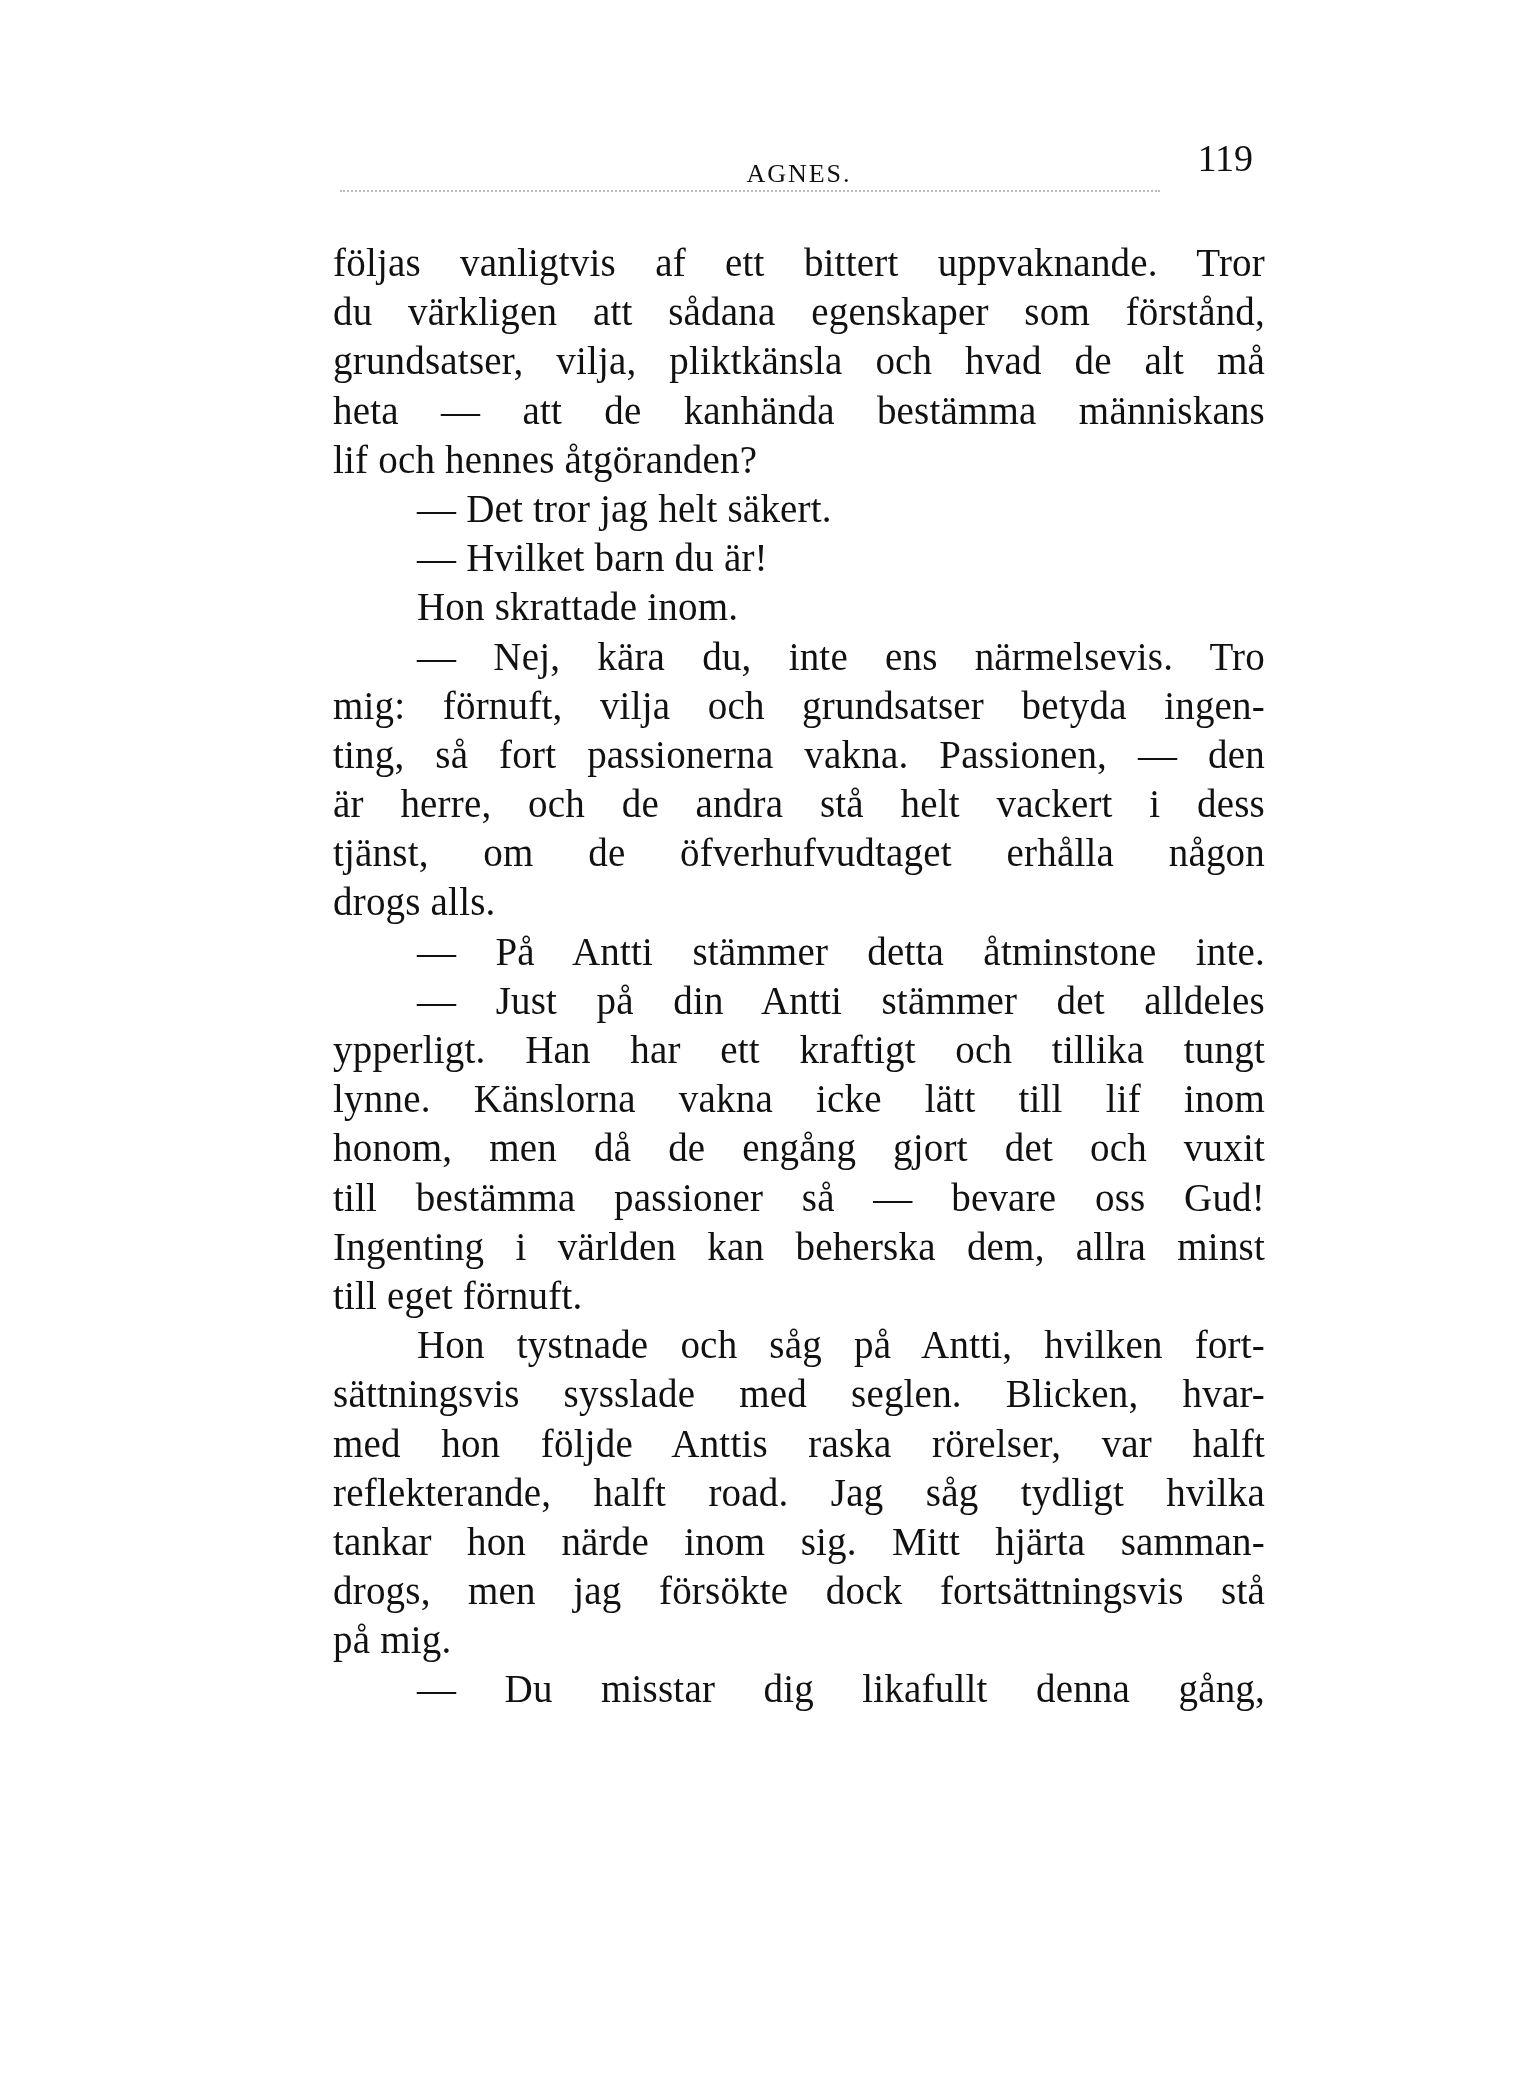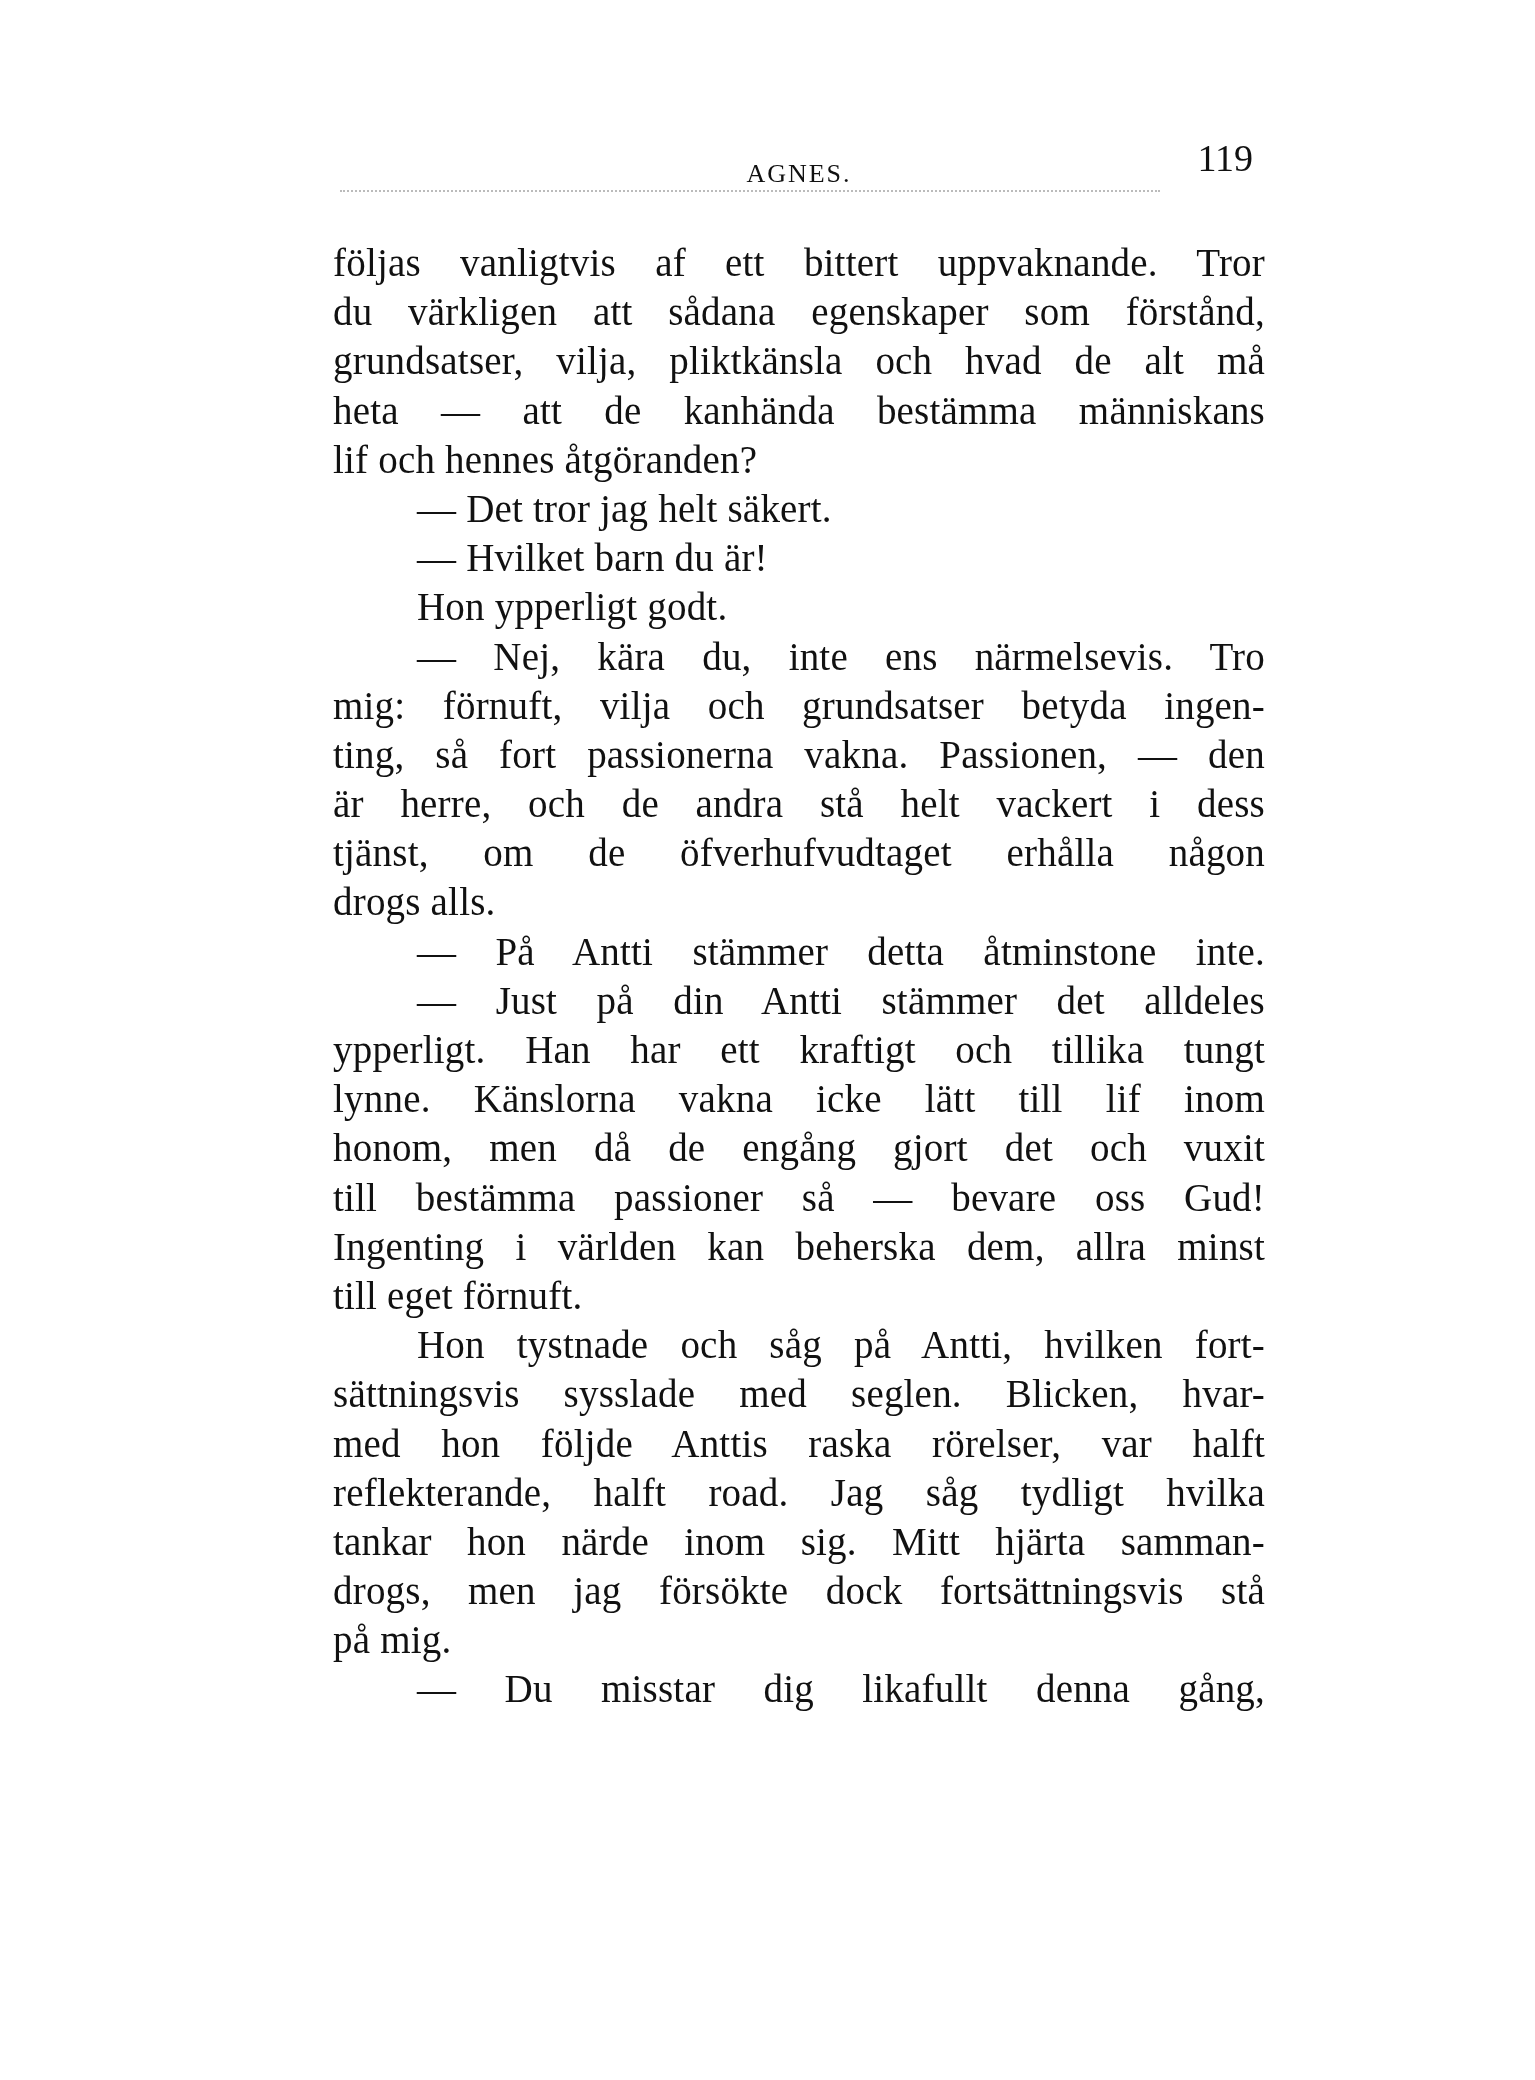--- a/index.html
+++ b/index.html
@@ -27,21 +27,21 @@
 <div class="head-rule"></div>
 
 <div class="body-text" id="body-text">
     <div class="line">följas vanligtvis af ett bittert uppvaknande. Tror</div>
     <div class="line">du värkligen att sådana egenskaper som förstånd,</div>
     <div class="line">grundsatser, vilja, pliktkänsla och hvad de alt må</div>
     <div class="line">heta — att de kanhända bestämma människans</div>
     <div class="line last">lif och hennes åtgöranden?</div>
     <div class="line indent last">— Det tror jag helt säkert.</div>
     <div class="line indent last">— Hvilket barn du är!</div>
-    <div class="line indent last">Hon ypperligt godt.</div>
+    <div class="line indent last">Hon skrattade inom.</div>
     <div class="line indent">— Nej, kära du, inte ens närmelsevis. Tro</div>
     <div class="line">mig: förnuft, vilja och grundsatser betyda ingen-</div>
     <div class="line">ting, så fort passionerna vakna. Passionen, — den</div>
     <div class="line">är herre, och de andra stå helt vackert i dess</div>
     <div class="line">tjänst, om de öfverhufvudtaget erhålla någon</div>
     <div class="line last">drogs alls.</div>
     <div class="line indent">— På Antti stämmer detta åtminstone inte.</div>
     <div class="line indent">— Just på din Antti stämmer det alldeles</div>
     <div class="line">ypperligt. Han har ett kraftigt och tillika tungt</div>
     <div class="line">lynne. Känslorna vakna icke lätt till lif inom</div>

